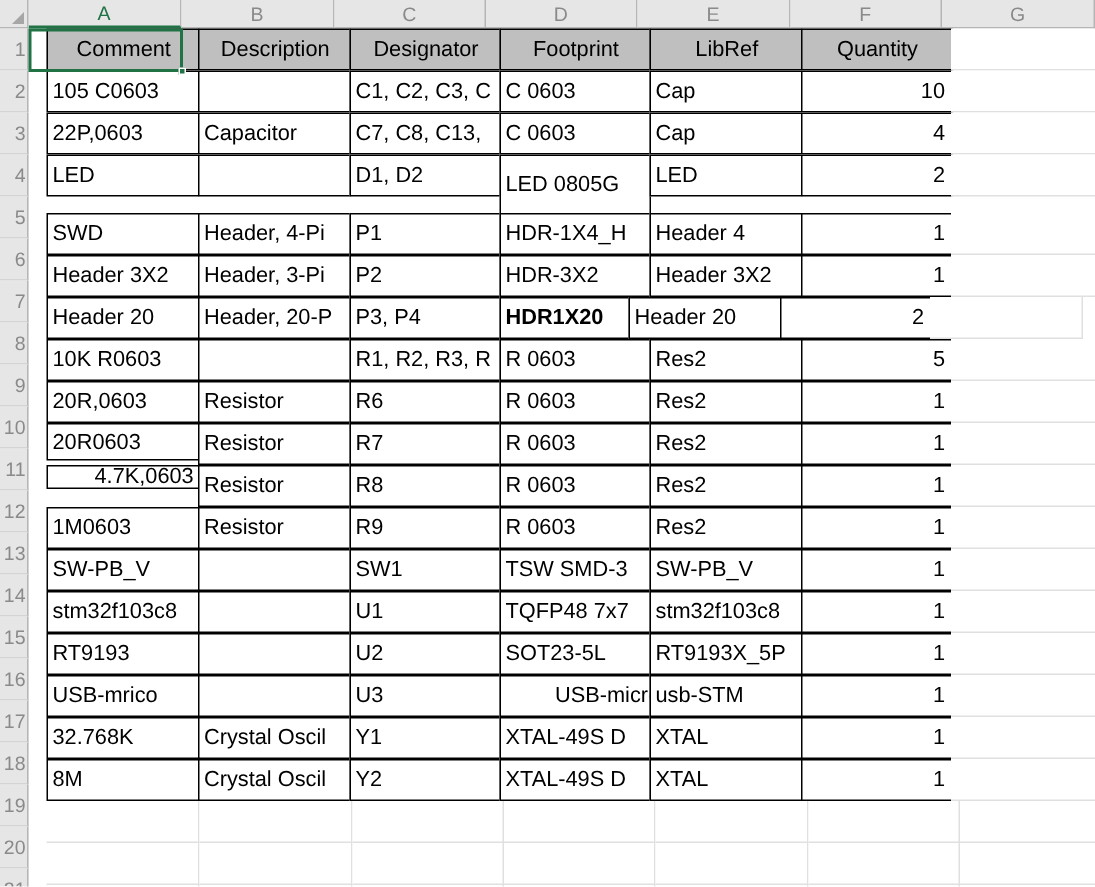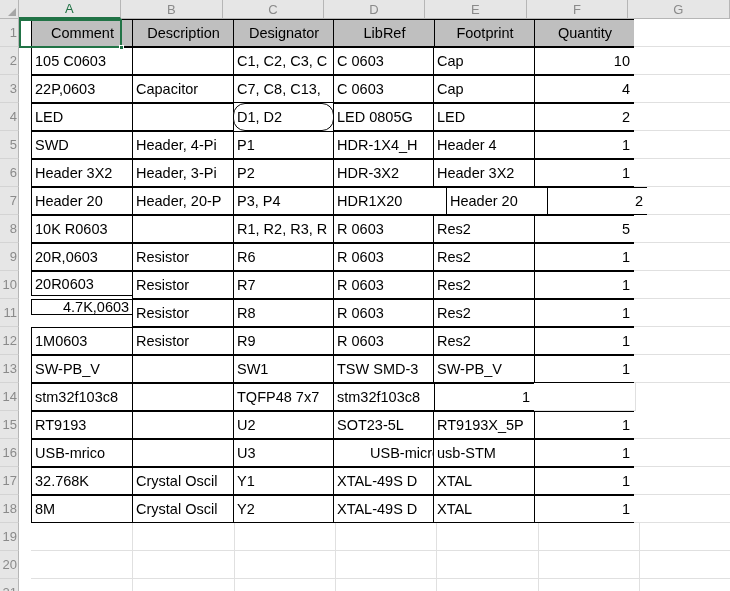--- a/index.html
+++ b/index.html
@@ -208,22 +208,22 @@
       <div class="row-head" style="height: 28px;">19</div>
       <div class="row-head" style="height: 28px;">20</div>
       <div class="row-head" style="height: 28px;">21</div>
     </div>
 
   <div class="grid" id="grid-container">
       <div class="grid-row">
         <div class="cell hdr" style="width: 102px; height: 28px;">Comment</div>
         <div class="cell hdr" style="width: 102px; height: 28px;">Description</div>
         <div class="cell hdr" style="width: 101px; height: 28px;">Designator</div>
+        <div class="cell hdr" style="width: 101px; height: 28px;">Footprint</div>
         <div class="cell hdr" style="width: 102px; height: 28px;">LibRef</div>
-        <div class="cell hdr" style="width: 101px; height: 28px;">Footprint</div>
         <div class="cell hdr" style="width: 101px; height: 28px;">Quantity</div>
         <div class="cell empty-out" style="width: 102px; height: 28px;"></div>
       </div>
       <div class="grid-row">
         <div class="cell bd" style="width: 102px; height: 28px;">105 C0603</div>
         <div class="cell bd" style="width: 102px; height: 28px;"></div>
         <div class="cell bd" style="width: 101px; height: 28px;">C1, C2, C3, C</div>
         <div class="cell bd" style="width: 101px; height: 28px;">C 0603</div>
         <div class="cell bd" style="width: 102px; height: 28px;">Cap</div>
         <div class="cell bd num" style="width: 101px; height: 28px;">10</div>
@@ -234,22 +234,22 @@
         <div class="cell bd" style="width: 102px; height: 28px;">Capacitor</div>
         <div class="cell bd" style="width: 101px; height: 28px;">C7, C8, C13, </div>
         <div class="cell bd" style="width: 101px; height: 28px;">C 0603</div>
         <div class="cell bd" style="width: 102px; height: 28px;">Cap</div>
         <div class="cell bd num" style="width: 101px; height: 28px;">4</div>
         <div class="cell empty-out" style="width: 102px; height: 28px;"></div>
       </div>
       <div class="grid-row">
         <div class="cell bd" style="width: 102px; height: 28px;">LED</div>
         <div class="cell bd" style="width: 102px; height: 28px;"></div>
-        <div class="cell bd" style="width: 101px; height: 28px; border-radius: 12px;">D1, D2</div>
-        <div class="cell bd" style="width: 101px; height: 28px;">LED 0805G</div>
+        <div class="cell bd" style="width: 101px; height: 28px;">D1, D2</div>
+        <div class="cell bd" style="width: 101px; height: 40px;">LED 0805G</div>
         <div class="cell bd" style="width: 102px; height: 28px;">LED</div>
         <div class="cell bd num" style="width: 101px; height: 28px;">2</div>
         <div class="cell empty-out" style="width: 102px; height: 28px;"></div>
       </div>
       <div class="grid-row">
         <div class="cell bd" style="width: 102px; height: 28px;">SWD</div>
         <div class="cell bd" style="width: 102px; height: 28px;">Header, 4-Pi</div>
         <div class="cell bd" style="width: 101px; height: 28px;">P1</div>
         <div class="cell bd" style="width: 101px; height: 28px;">HDR-1X4_H</div>
         <div class="cell bd" style="width: 102px; height: 28px;">Header 4</div>
@@ -262,21 +262,21 @@
         <div class="cell bd" style="width: 101px; height: 28px;">P2</div>
         <div class="cell bd" style="width: 101px; height: 28px;">HDR-3X2</div>
         <div class="cell bd" style="width: 102px; height: 28px;">Header 3X2</div>
         <div class="cell bd num" style="width: 101px; height: 28px;">1</div>
         <div class="cell empty-out" style="width: 102px; height: 28px;"></div>
       </div>
       <div class="grid-row">
         <div class="cell bd" style="width: 102px; height: 28px;">Header 20</div>
         <div class="cell bd" style="width: 102px; height: 28px;">Header, 20-P</div>
         <div class="cell bd" style="width: 101px; height: 28px;">P3, P4</div>
-        <div class="cell bd" style="width: 114px; height: 28px;">HDR1X20</div>
+        <div class="cell bd" style="width: 87px; height: 28px; font-weight: bold;">HDR1X20</div>
         <div class="cell bd" style="width: 102px; height: 28px;">Header 20</div>
         <div class="cell bd num" style="width: 101px; height: 28px;">2</div>
         <div class="cell empty-out" style="width: 102px; height: 28px;"></div>
       </div>
       <div class="grid-row">
         <div class="cell bd" style="width: 102px; height: 28px;">10K R0603</div>
         <div class="cell bd" style="width: 102px; height: 28px;"></div>
         <div class="cell bd" style="width: 101px; height: 28px;">R1, R2, R3, R</div>
         <div class="cell bd" style="width: 101px; height: 28px;">R 0603</div>
         <div class="cell bd" style="width: 102px; height: 28px;">Res2</div>
@@ -324,20 +324,21 @@
         <div class="cell bd" style="width: 102px; height: 28px;"></div>
         <div class="cell bd" style="width: 101px; height: 28px;">SW1</div>
         <div class="cell bd" style="width: 101px; height: 28px;">TSW SMD-3</div>
         <div class="cell bd" style="width: 102px; height: 28px;">SW-PB_V</div>
         <div class="cell bd num" style="width: 101px; height: 28px;">1</div>
         <div class="cell empty-out" style="width: 102px; height: 28px;"></div>
       </div>
       <div class="grid-row">
         <div class="cell bd" style="width: 102px; height: 28px;">stm32f103c8</div>
         <div class="cell bd" style="width: 102px; height: 28px;"></div>
+        <div class="cell bd" style="width: 101px; height: 28px;">U1</div>
         <div class="cell bd" style="width: 101px; height: 28px; text-align: center;">TQFP48 7x7</div>
         <div class="cell bd" style="width: 102px; height: 28px;">stm32f103c8</div>
         <div class="cell bd num" style="width: 101px; height: 28px;">1</div>
         <div class="cell empty-out" style="width: 102px; height: 28px;"></div>
       </div>
       <div class="grid-row">
         <div class="cell bd" style="width: 102px; height: 28px;">RT9193</div>
         <div class="cell bd" style="width: 102px; height: 28px;"></div>
         <div class="cell bd" style="width: 101px; height: 28px;">U2</div>
         <div class="cell bd" style="width: 101px; height: 28px;">SOT23-5L</div>

